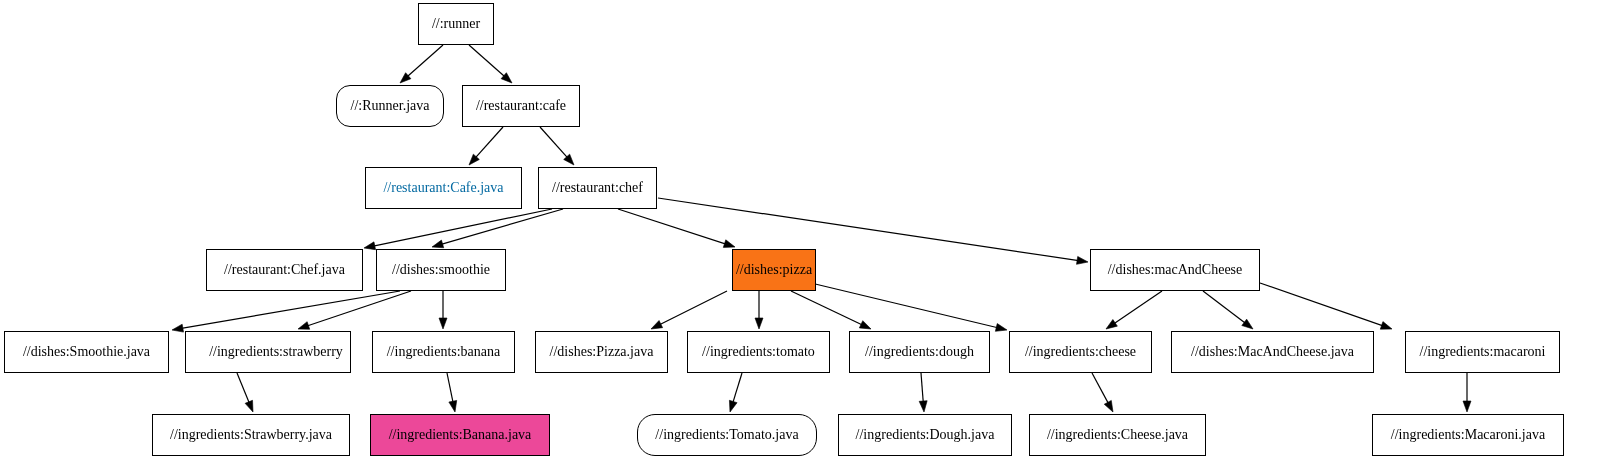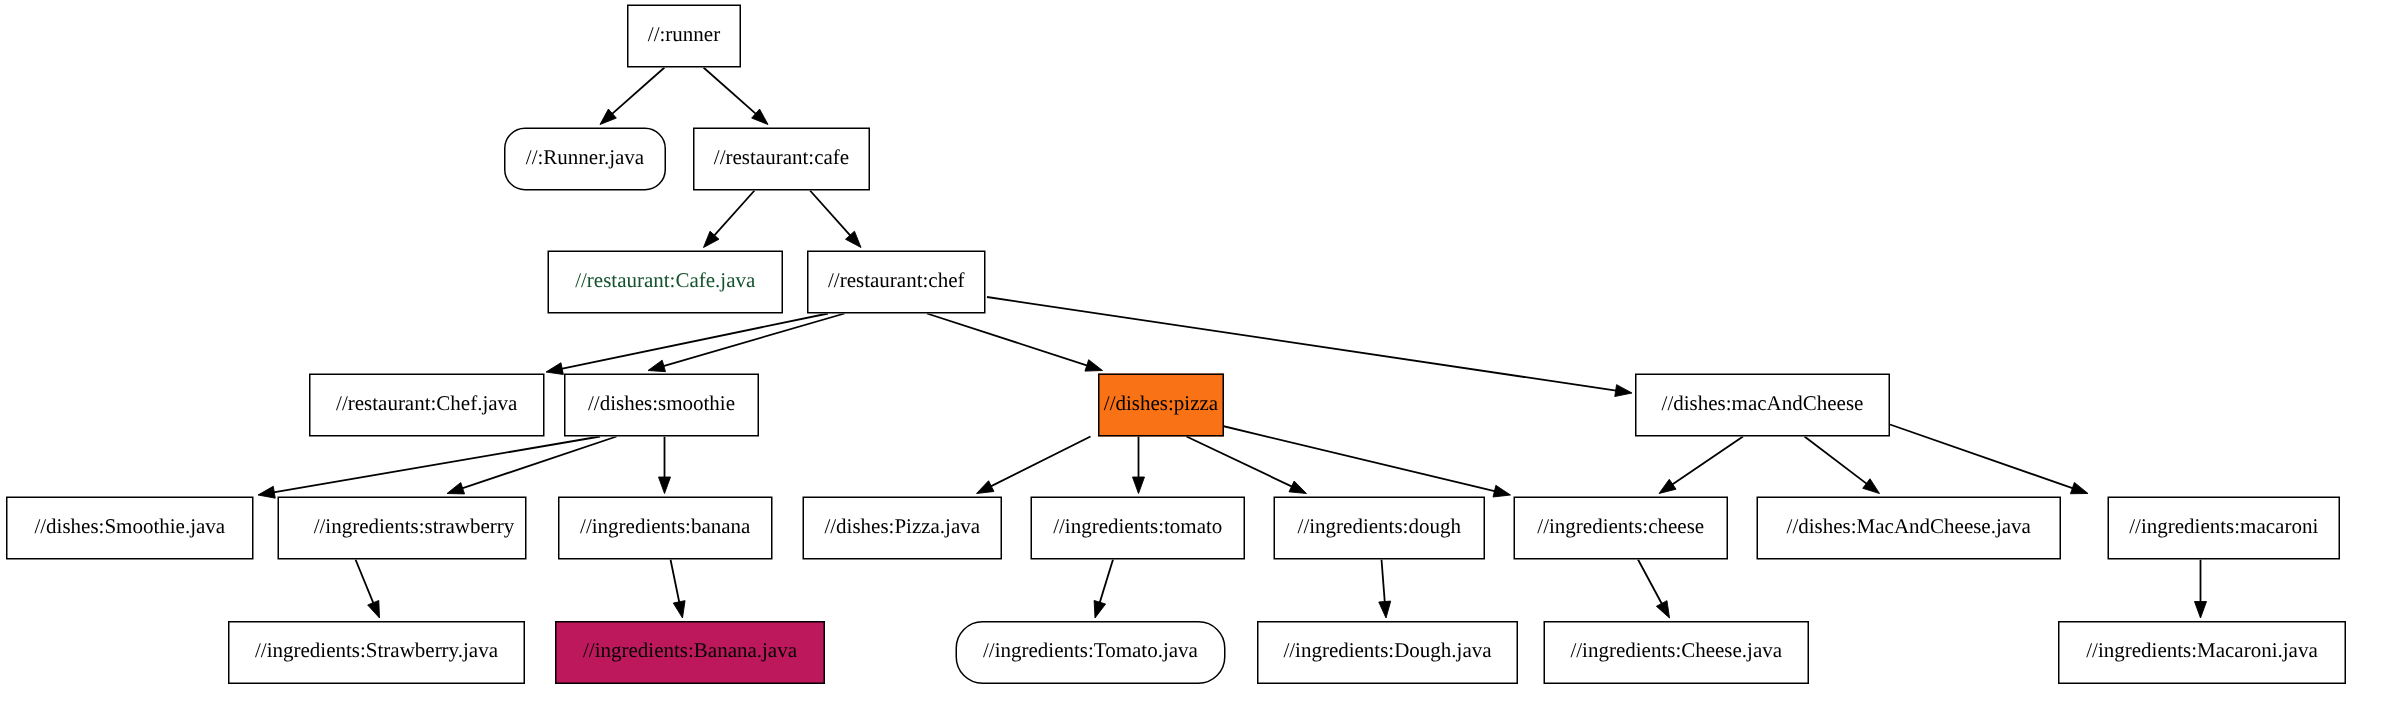--- a/index.html
+++ b/index.html
@@ -149,21 +149,21 @@
 <div class="graph-node" style="left: 418px; top: 3px; width: 76px; height: 42px; border-color: rgb(0, 0, 0); background: rgb(255, 255, 255);">
       <span class="node-label" style="color: rgb(0, 0, 0);">//:runner</span>
     </div>
     <div class="graph-node" style="left: 336px; top: 85px; width: 108px; height: 42px; border-color: rgb(0, 0, 0); background: rgb(255, 255, 255); border-radius: 14px;">
       <span class="node-label" style="color: rgb(0, 0, 0);">//:Runner.java</span>
     </div>
     <div class="graph-node" style="left: 462px; top: 85px; width: 118px; height: 42px; border-color: rgb(0, 0, 0); background: rgb(255, 255, 255);">
       <span class="node-label" style="color: rgb(0, 0, 0);">//restaurant:cafe</span>
     </div>
     <div class="graph-node" style="left: 365px; top: 167px; width: 157px; height: 42px; border-color: rgb(0, 0, 0); background: rgb(255, 255, 255);">
-      <span class="node-label" style="color: #14532d;">//restaurant:Cafe.java</span>
+      <span class="node-label" style="color: #0369a1;">//restaurant:Cafe.java</span>
     </div>
     <div class="graph-node" style="left: 538px; top: 167px; width: 119px; height: 42px; border-color: rgb(0, 0, 0); background: rgb(255, 255, 255);">
       <span class="node-label" style="color: rgb(0, 0, 0);">//restaurant:chef</span>
     </div>
     <div class="graph-node" style="left: 206px; top: 249px; width: 157px; height: 42px; border-color: rgb(0, 0, 0); background: rgb(255, 255, 255);">
       <span class="node-label" style="color: rgb(0, 0, 0);">//restaurant:Chef.java</span>
     </div>
     <div class="graph-node" style="left: 376px; top: 249px; width: 130px; height: 42px; border-color: rgb(0, 0, 0); background: rgb(255, 255, 255);">
       <span class="node-label" style="color: rgb(0, 0, 0);">//dishes:smoothie</span>
     </div>
@@ -196,21 +196,21 @@
     </div>
     <div class="graph-node" style="left: 1171px; top: 331px; width: 203px; height: 42px; border-color: rgb(0, 0, 0); background: rgb(255, 255, 255);">
       <span class="node-label" style="color: rgb(0, 0, 0);">//dishes:MacAndCheese.java</span>
     </div>
     <div class="graph-node" style="left: 1390px; top: 331px; width: 155px; height: 42px; border-color: rgb(0, 0, 0); background: rgb(255, 255, 255); margin-left: 15px;">
       <span class="node-label" style="color: rgb(0, 0, 0);">//ingredients:macaroni</span>
     </div>
     <div class="graph-node" style="left: 152px; top: 414px; width: 198px; height: 42px; border-color: rgb(0, 0, 0); background: rgb(255, 255, 255);">
       <span class="node-label" style="color: rgb(0, 0, 0);">//ingredients:Strawberry.java</span>
     </div>
-    <div class="graph-node" style="left: 370px; top: 414px; width: 180px; height: 42px; border-color: rgb(0, 0, 0); background: #be185d;">
+    <div class="graph-node" style="left: 370px; top: 414px; width: 180px; height: 42px; border-color: rgb(0, 0, 0); background: #ec4899;">
       <span class="node-label" style="color: rgb(0, 0, 0);">//ingredients:Banana.java</span>
     </div>
     <div class="graph-node" style="left: 637px; top: 414px; width: 180px; height: 42px; border-color: rgb(0, 0, 0); background: rgb(255, 255, 255); border-radius: 18px;">
       <span class="node-label" style="color: rgb(0, 0, 0);">//ingredients:Tomato.java</span>
     </div>
     <div class="graph-node" style="left: 838px; top: 414px; width: 174px; height: 42px; border-color: rgb(0, 0, 0); background: rgb(255, 255, 255);">
       <span class="node-label" style="color: rgb(0, 0, 0);">//ingredients:Dough.java</span>
     </div>
     <div class="graph-node" style="left: 1029px; top: 414px; width: 177px; height: 42px; border-color: rgb(0, 0, 0); background: rgb(255, 255, 255);">
       <span class="node-label" style="color: rgb(0, 0, 0);">//ingredients:Cheese.java</span>

